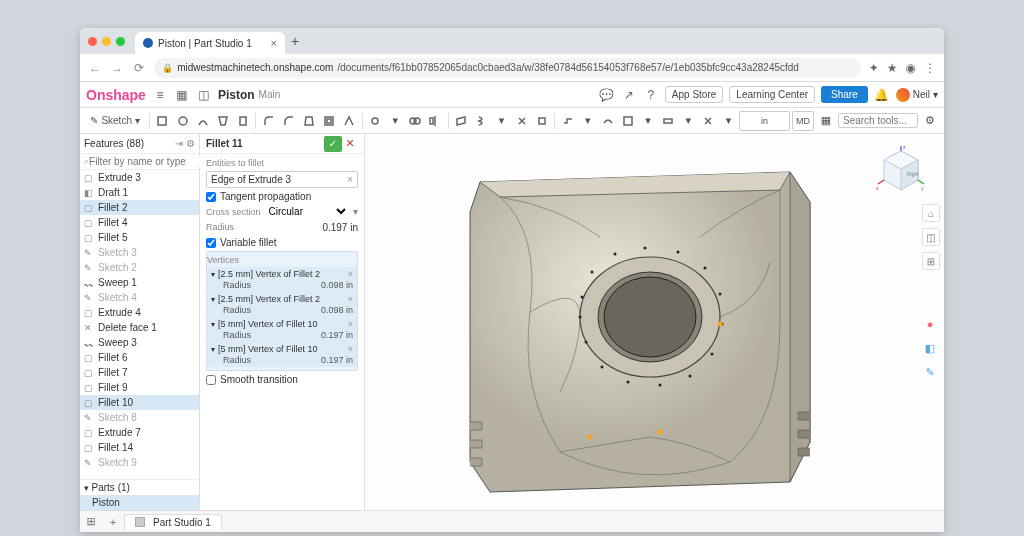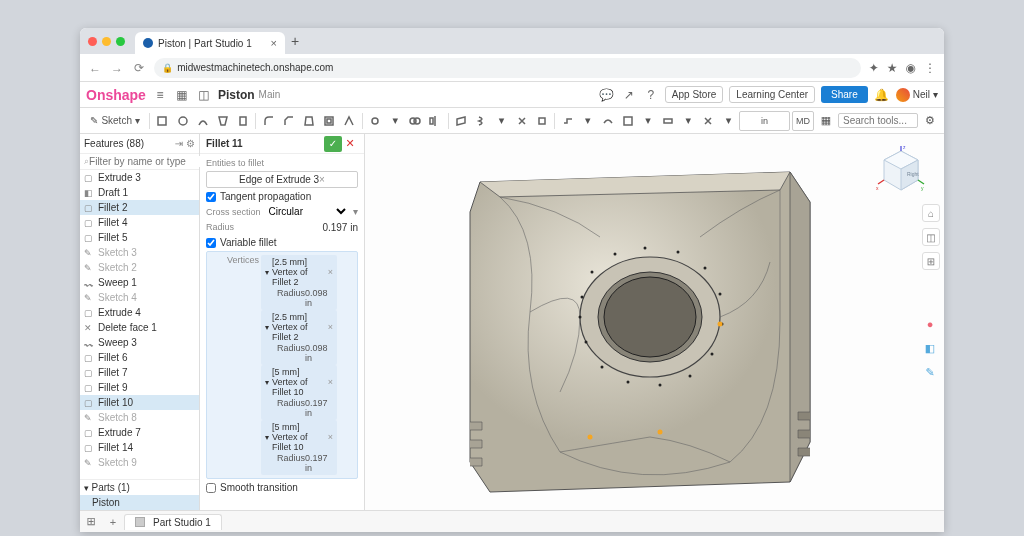--- a/index.html
+++ b/index.html
@@ -53,27 +53,27 @@
   .parts-hdr .chev{font-size:9px;}
   .part-item { padding:2px 12px; font-size:10px; background:#d6e8f5;}
 
   .fillet-panel { width:165px; border-right:1px solid #ddd; background:#fff; display:flex; flex-direction:column; font-size:10px;}
   .fp-hdr { height:20px; display:flex; align-items:center; padding:0 6px; border-bottom:1px solid #eee;}
   .fp-hdr .title { flex:1; font-weight:600;}
   .fp-hdr .ok { background:#4caf50; color:#fff; width:18px; height:16px; display:flex;align-items:center;justify-content:center; border-radius:2px; font-size:10px;}
   .fp-hdr .cancel { color:#d33; width:16px; text-align:center; font-size:11px;}
   .fp-body { padding:4px 6px; display:flex; flex-direction:column; gap:3px;}
   .fp-label { color:#888; font-size:9px;}
-  .fp-field { border:1px solid #ccc; border-radius:2px; padding:2px 4px; display:flex; align-items:center; justify-content:center;}
+  .fp-field { border:1px solid #ccc; border-radius:2px; padding:2px 4px; display:flex; align-items:center; justify-content:space-between;}
   .fp-field .x { color:#999; font-size:10px;}
   .fp-row { display:flex; align-items:center; gap:4px;}
   .fp-row input[type=checkbox]{width:10px;height:10px;}
   .fp-select { border:none; font-size:10px; flex:1; background:transparent;}
   .fp-sub { display:flex; justify-content:space-between; padding:1px 0;}
-  .vertices { background:#e9f2fb; border:1px solid #cbe0f4; border-radius:2px; padding:3px 20px; display:flex; flex-direction:row; gap:2px;}
+  .vertices { background:#e9f2fb; border:1px solid #cbe0f4; border-radius:2px; padding:3px 0; display:flex; flex-direction:column; gap:2px;}
   .vtx { background:#ddeaf7; border-radius:2px; padding:2px 4px;}
   .vtx-row { display:flex; align-items:center; gap:3px; font-size:9px;}
   .vtx-row .chev{font-size:8px;}
   .vtx-row .vx{color:#999;margin-left:auto;}
   .vtx-sub { display:flex; justify-content:space-between; font-size:9px; color:#555; padding:1px 0 0 12px;}
   .slider-row { display:flex; align-items:center; gap:6px; padding:3px 0;}
   .slider { flex:1; height:4px; background:#ddd; border-radius:2px; position:relative;}
   .slider .knob{width:10px;height:10px;border-radius:50%;background:#fff;border:1px solid #aaa;position:absolute;top:-4px;left:40%;}
   .final-btn { border:1px solid #ccc; border-radius:2px; padding:2px 6px; font-size:9px;}
 
@@ -111,20 +111,21 @@
     <div class="newtab">+</div>
   </div>
 
   <div class="addr">
     <span class="nav-ico">←</span>
     <span class="nav-ico">→</span>
     <span class="nav-ico">⟳</span>
     <div class="urlbox">
       <span class="lock">🔒</span>
       <span style="color:#333">midwestmachinetech.onshape.com</span>
+        <span>/documents/f61bb07852065dac0cbaed3a/w/38fe0784d56154053f768e57/e/1eb035bfc9cc43a28245cfdd</span>
     </div>
     <span class="addr-ico">✦</span>
     <span class="addr-ico">★</span>
     <span class="addr-ico">◉</span>
     <span class="addr-ico">⋮</span>
   </div>
 
   <div class="topbar">
     <span class="logo">Onshape</span>
     <span class="menu-ico">≡</span>

